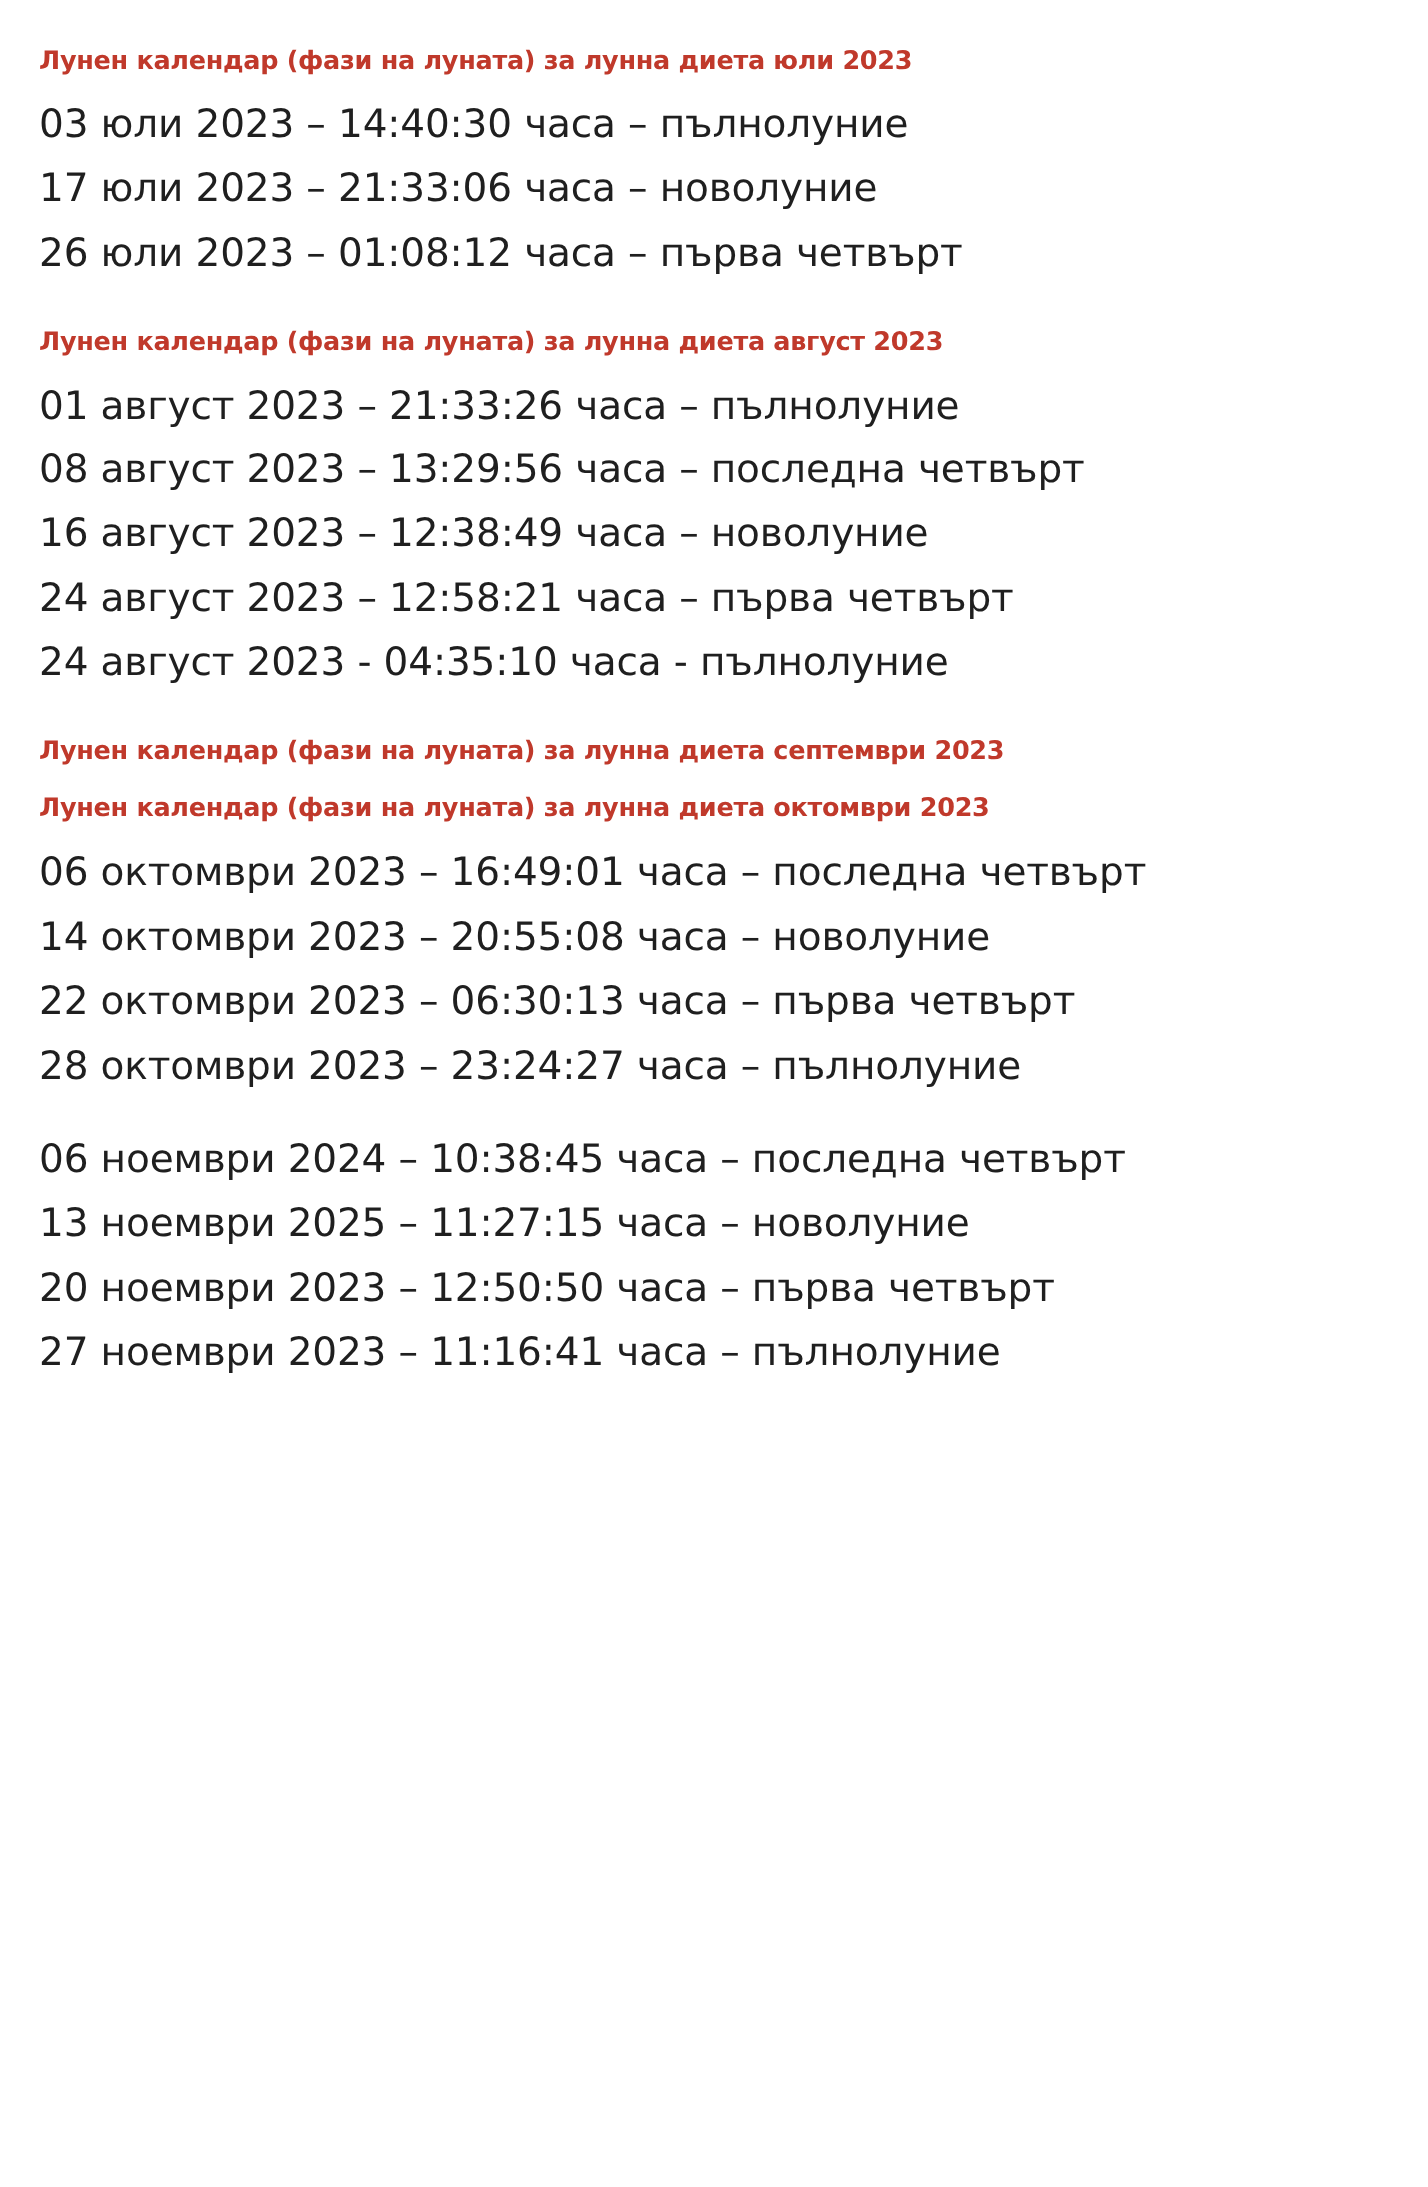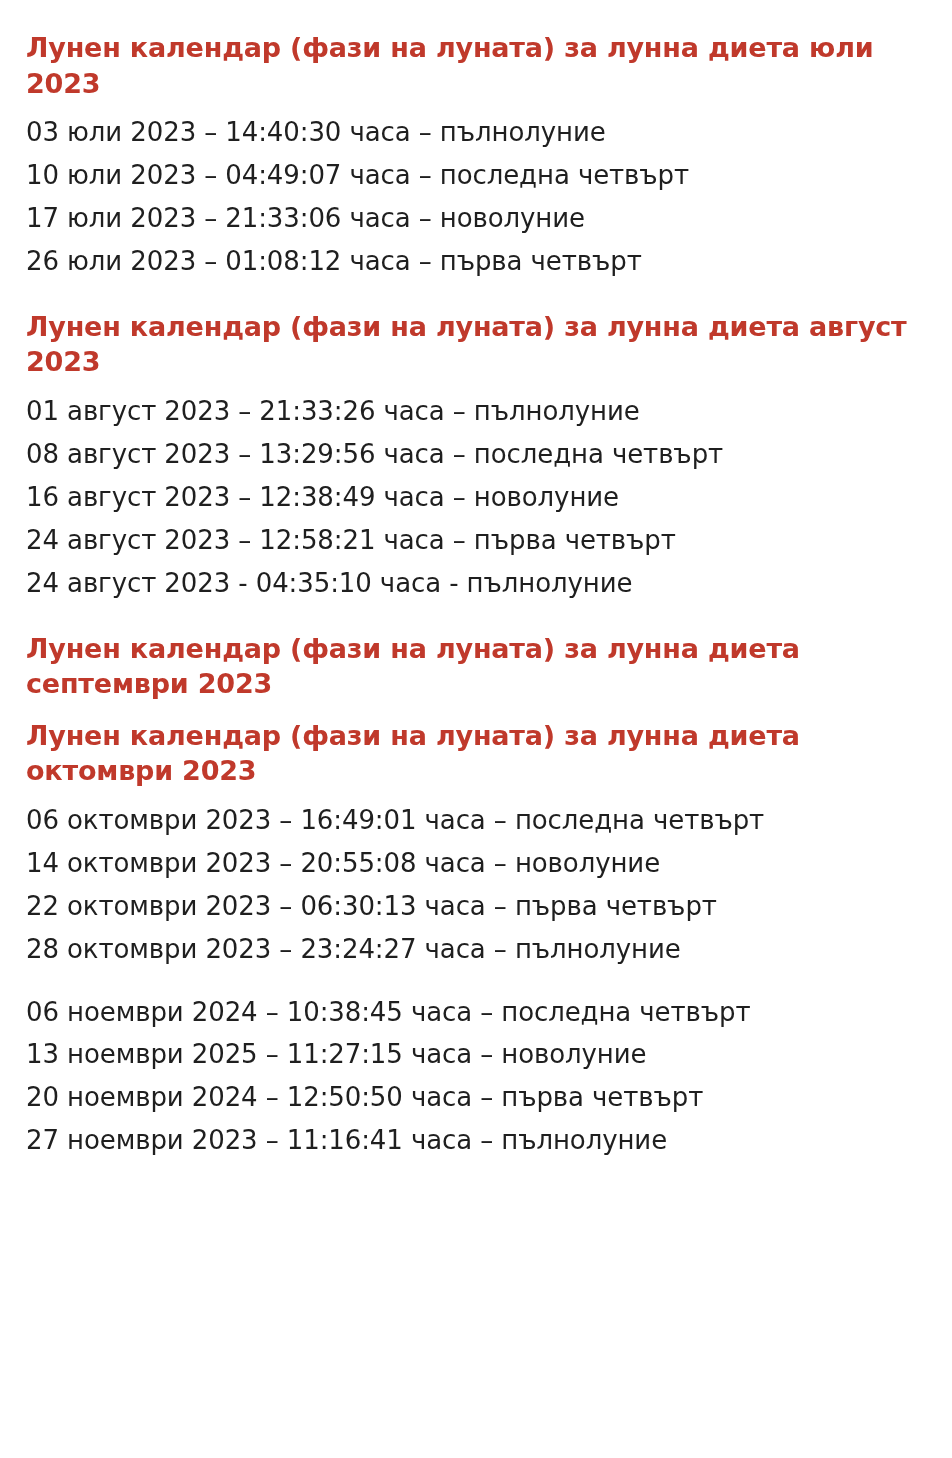--- a/index.html
+++ b/index.html
@@ -25,21 +25,21 @@
     width: 100%;
     background: #ffffff;
   }
   .section {
     margin: 0;
     padding: 0;
   }
   .section-heading {
     color: #c0392b;
     font-weight: bold;
-    font-size: 27px;
+    font-size: 17px;
     line-height: 1.32;
     letter-spacing: -0.2px;
     margin: 0;
     padding: 12px 0 4px 0;
   }
   .entries {
     margin: 0;
     padding: 6px 0 14px 0;
     list-style: none;
   }
@@ -57,21 +57,20 @@
 </head>
 <body>
 
 <div class="page">
   <div class="top-strip"></div>
 
   <div class="section">
     <h2 class="section-heading">Лунен календар (фази на луната) за лунна диета юли 2023</h2>
     <ul class="entries">
       <li class="entry">03 юли 2023 – 14:40:30 часа – пълнолуние</li>
-      <li class="entry">10 юли 2023 – 04:49:07 часа – последна четвърт</li>
       <li class="entry">17 юли 2023 – 21:33:06 часа – новолуние</li>
       <li class="entry">26 юли 2023 – 01:08:12 часа – първа четвърт</li>
     </ul>
   </div>
 
   <div class="section">
     <h2 class="section-heading">Лунен календар (фази на луната) за лунна диета август 2023</h2>
     <ul class="entries">
       <li class="entry">01 август 2023 – 21:33:26 часа – пълнолуние</li>
       <li class="entry">08 август 2023 – 13:29:56 часа – последна четвърт</li>
@@ -92,17 +91,17 @@
       <li class="entry">14 октомври 2023 – 20:55:08 часа – новолуние</li>
       <li class="entry">22 октомври 2023 – 06:30:13 часа – първа четвърт</li>
       <li class="entry">28 октомври 2023 – 23:24:27 часа – пълнолуние</li>
     </ul>
   </div>
 
   <div class="section">
     <ul class="entries">
       <li class="entry">06 ноември 2024 – 10:38:45 часа – последна четвърт</li>
       <li class="entry">13 ноември 2025 – 11:27:15 часа – новолуние</li>
-      <li class="entry">20 ноември 2024 – 12:50:50 часа – първа четвърт</li>
+      <li class="entry">20 ноември 2023 – 12:50:50 часа – първа четвърт</li>
       <li class="entry">27 ноември 2023 – 11:16:41 часа – пълнолуние</li>
     </ul>
   </div>
 </div>
 
 </body></html>

